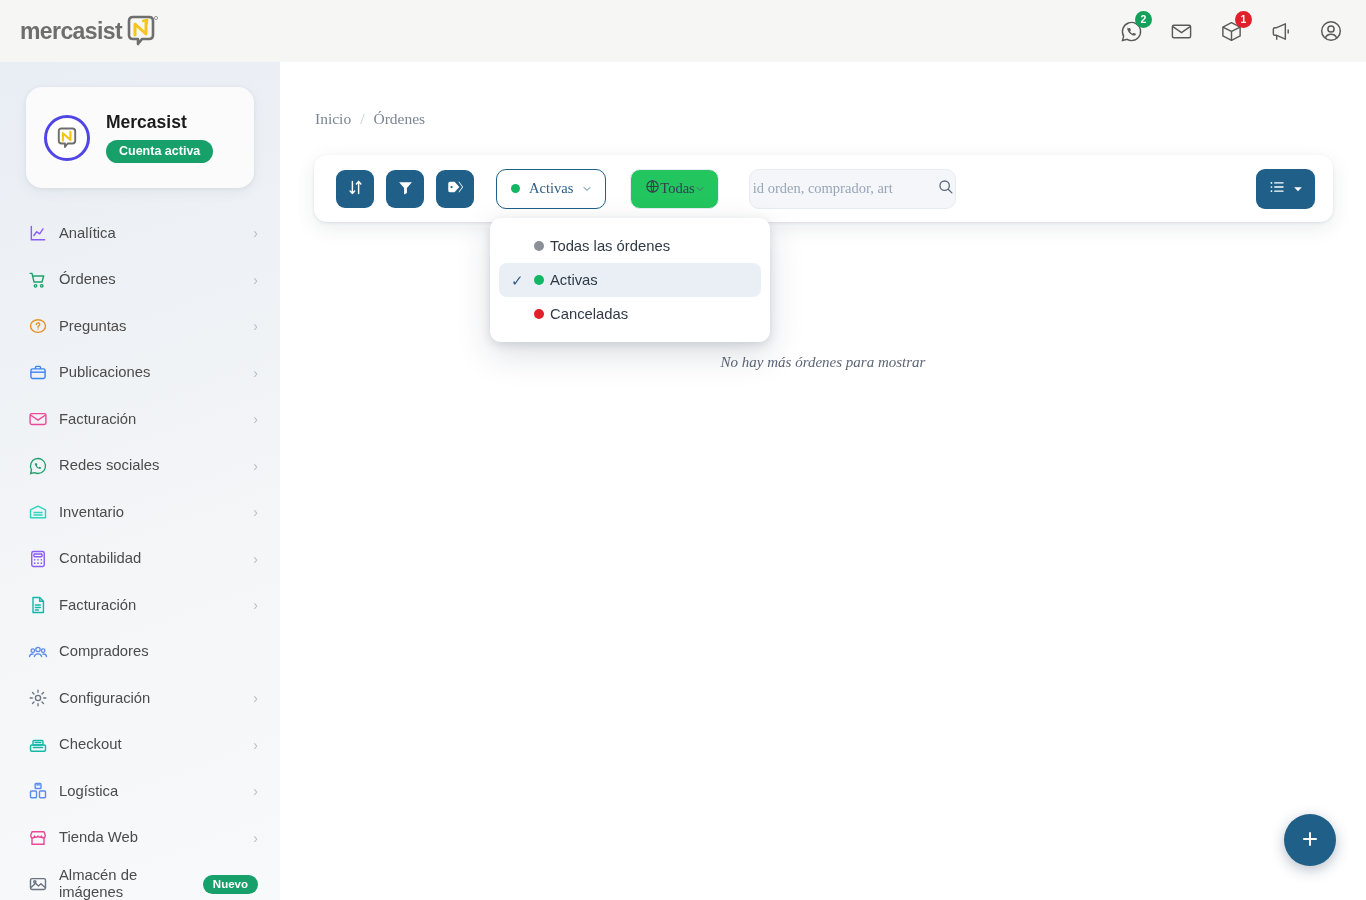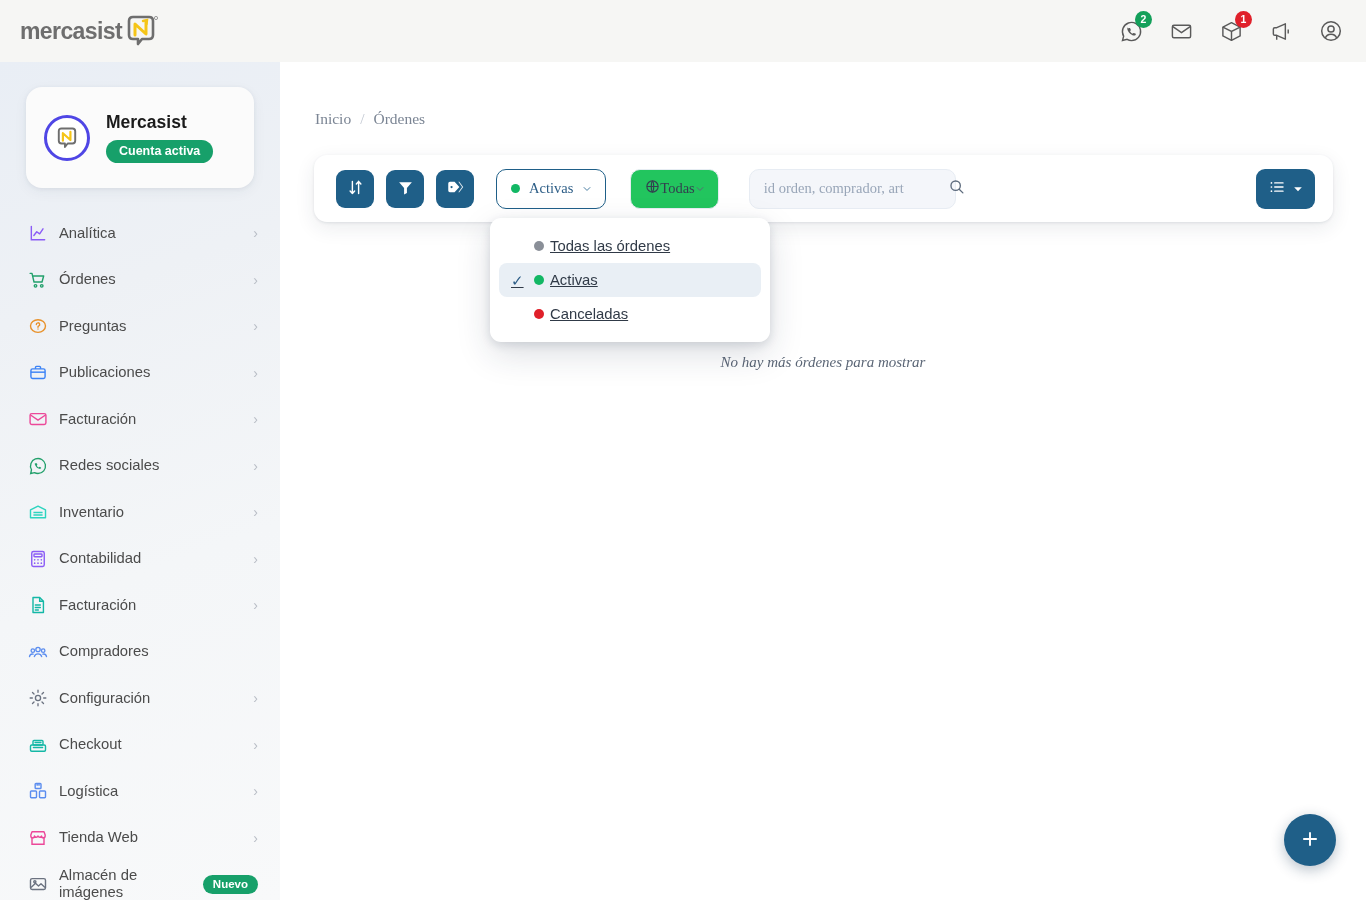--- a/index.html
+++ b/index.html
@@ -122,21 +122,21 @@
     display: flex; align-items: center; padding: 0 13px 0 14px;
     margin-left: 12px;
   }
   .sel-btn2 .lbl { font-size: 14.5px; color: #33404f; }
   .dot { width: 9px; height: 9px; border-radius: 50%; flex: 0 0 9px; }
   .chevron { width: 10px; height: 10px; }
 
   .search-wrap {
     margin-left: 18px; width: 207px; height: 40px;
     background: #f4f6fa; border: 1px solid #e7ecf3; border-radius: 10px;
-    display: flex; align-items: center; padding: 0 12px 0 14px; gap: 6px;
+    display: flex; align-items: center; padding: 0 12px 0 14px; gap: 6px; justify-content: center;
   }
   .search-wrap input {
     flex: 1 1 auto; border: none; outline: none; background: transparent;
     font-size: 14.5px; color: #333; font-family: inherit;
   }
   .search-wrap input::placeholder { color: #99a6b8; }
 
   .spacer { flex: 1 1 auto; }
   .result-chip {
     height: 40px; border-radius: 9px; background: #dee9f0;
@@ -158,21 +158,21 @@
   
   .dropdown {
     position: absolute; top: 218px; left: 490px; width: 280px;
     background: #fff; border-radius: 11px;
     box-shadow: 0 3px 10px rgba(25,40,65,.13), 0 12px 34px rgba(25,40,65,.15);
     padding: 11px 9px; z-index: 60;
   }
   .dd-item {
     height: 34px; border-radius: 8px; cursor: pointer;
     display: flex; align-items: center; padding: 0 12px; gap: 6px;
-    font-size: 14.8px; color: #303a47; text-decoration: underline;
+    font-size: 14.8px; color: #303a47;
   }
   .dd-item.selected { background: #e9eff5; }
   .dd-check { width: 17px; flex: 0 0 17px; color: #2c5d86; font-size: 15px; line-height: 1; }
   .dd-dot { width: 10px; height: 10px; border-radius: 50%; flex: 0 0 10px; }
 
   
   .fab {
     position: absolute; left: 1284px; top: 814px;
     width: 52px; height: 52px; border-radius: 50%;
     background: #1f5f88; color: #fff; border: none; cursor: pointer;

